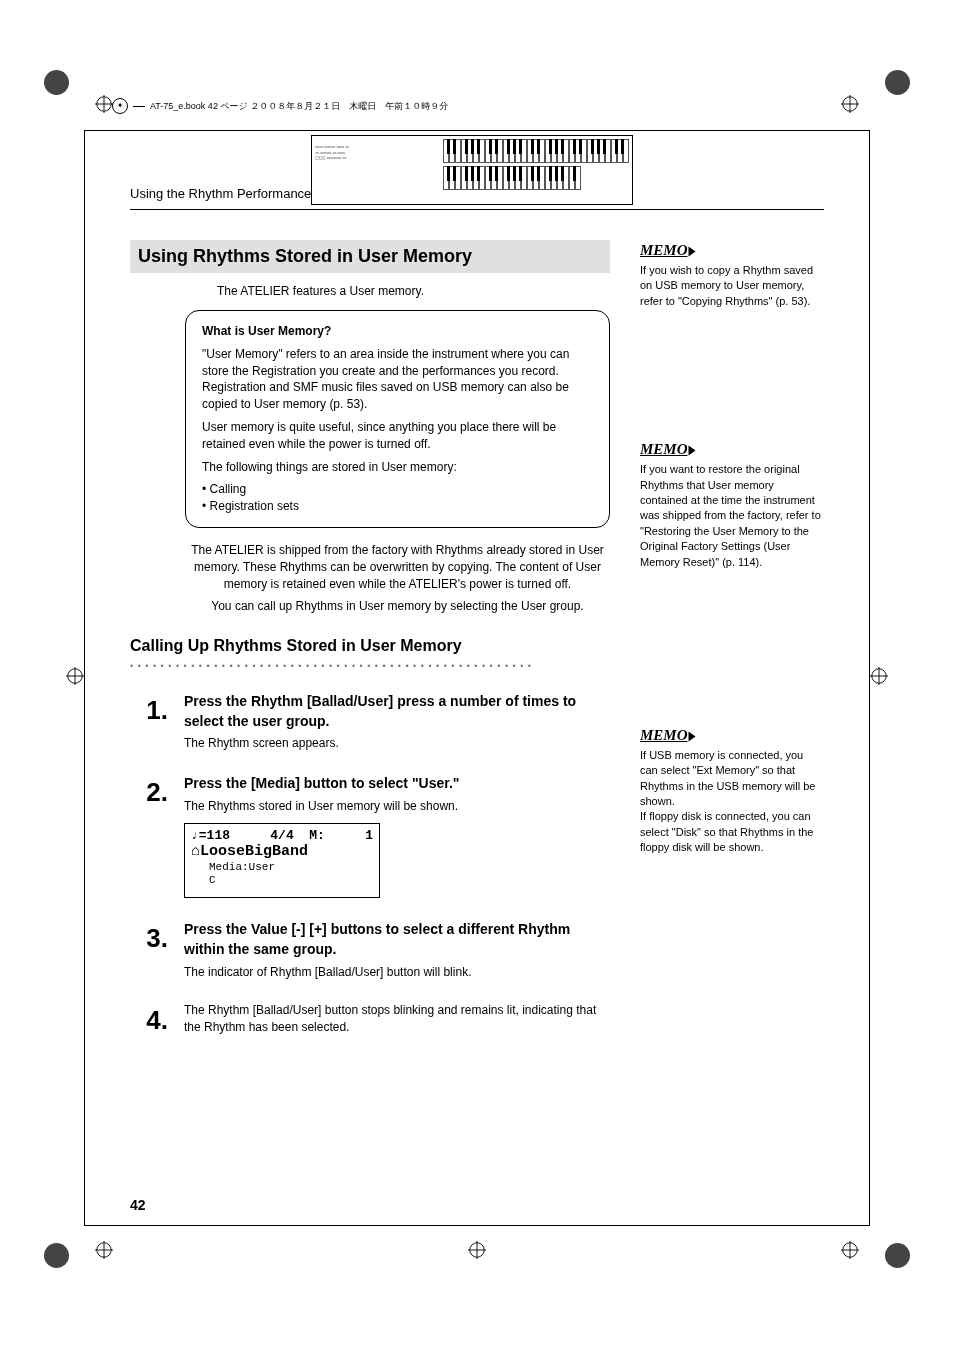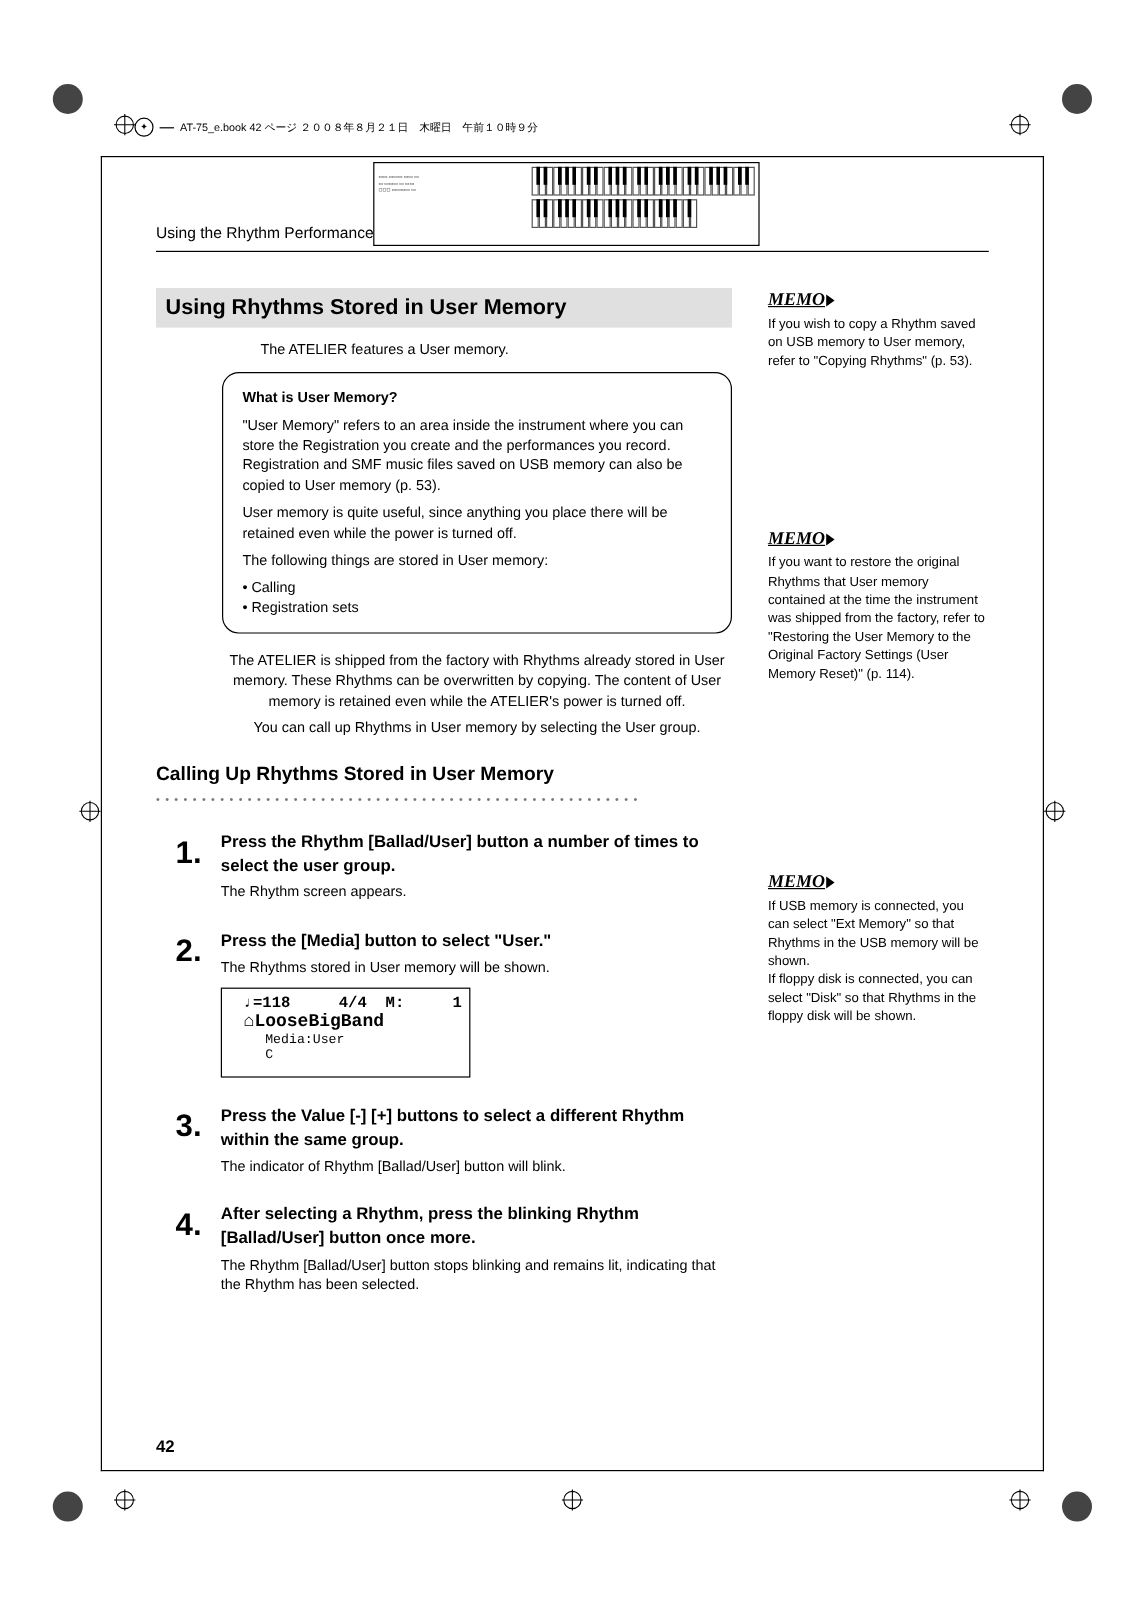--- a/index.html
+++ b/index.html
@@ -190,21 +190,21 @@
   .step { display: flex; gap: 16px; margin-bottom: 22px; }
   .step .num { font-size: 26px; font-weight: bold; flex: 0 0 38px; text-align: right; }
   .step .body { flex: 1; }
   .step .title { font-weight: bold; font-size: 14px; margin-bottom: 4px; }
   .step .desc { font-size: 12px; }
 
   .lcd {
     margin: 8px 0 0 0;
     width: 182px;
     border: 1px solid #000;
-    padding: 4px 6px 10px 18px;
+    padding: 4px 6px 10px 6px;
     background: #fff;
     font-family: "Courier New", monospace;
     font-size: 13px;
     line-height: 1.2;
     font-weight: bold;
   }
   .lcd .r1 { display: flex; justify-content: space-between; }
   .lcd .r2 { font-size: 15px; }
   .lcd .r3 { font-size: 11px; padding-left: 18px; font-weight: normal; }
   .lcd .r4 { font-size: 11px; padding-left: 18px; font-weight: normal; }
@@ -429,21 +429,21 @@
         </div>
         <div class="para">The ATELIER is shipped from the factory with Rhythms already stored in User memory. These Rhythms can be overwritten by copying. The content of User memory is retained even while the ATELIER's power is turned off.</div>
         <div class="para">You can call up Rhythms in User memory by selecting the User group.</div>
 
         <div class="h2">Calling Up Rhythms Stored in User Memory</div>
         <div class="dotted">• • • • • • • • • • • • • • • • • • • • • • • • • • • • • • • • • • • • • • • • • • • • • • • • • • • • •</div>
 
         <div class="step">
           <div class="num">1.</div>
           <div class="body">
-            <div class="title">Press the Rhythm [Ballad/User] button a number of times to select the user group.</div>
+            <div class="title">Press the Rhythm [Ballad/User] press a number of times to select the user group.</div>
             <div class="desc">The Rhythm screen appears.</div>
           </div>
         </div>
 
         <div class="step">
           <div class="num">2.</div>
           <div class="body">
             <div class="title">Press the [Media] button to select "User."</div>
             <div class="desc">The Rhythms stored in User memory will be shown.</div>
             <div class="lcd">
@@ -463,21 +463,20 @@
           <div class="num">3.</div>
           <div class="body">
             <div class="title">Press the Value [-] [+] buttons to select a different Rhythm within the same group.</div>
             <div class="desc">The indicator of Rhythm [Ballad/User] button will blink.</div>
           </div>
         </div>
 
         <div class="step">
           <div class="num">4.</div>
           <div class="body">
-            <div class="title">After selecting a Rhythm, press the blinking Rhythm [Ballad/User] button once more.</div>
             <div class="desc">The Rhythm [Ballad/User] button stops blinking and remains lit, indicating that the Rhythm has been selected.</div>
           </div>
         </div>
 
       </div>
 
       <div class="col-right">
         <div class="memo-block" style="margin-top:0px;margin-bottom:130px">
           <span class="memo-label">MEMO</span>
           <div class="memo-text">If you wish to copy a Rhythm saved on USB memory to User memory, refer to "Copying Rhythms" (p. 53).</div>

